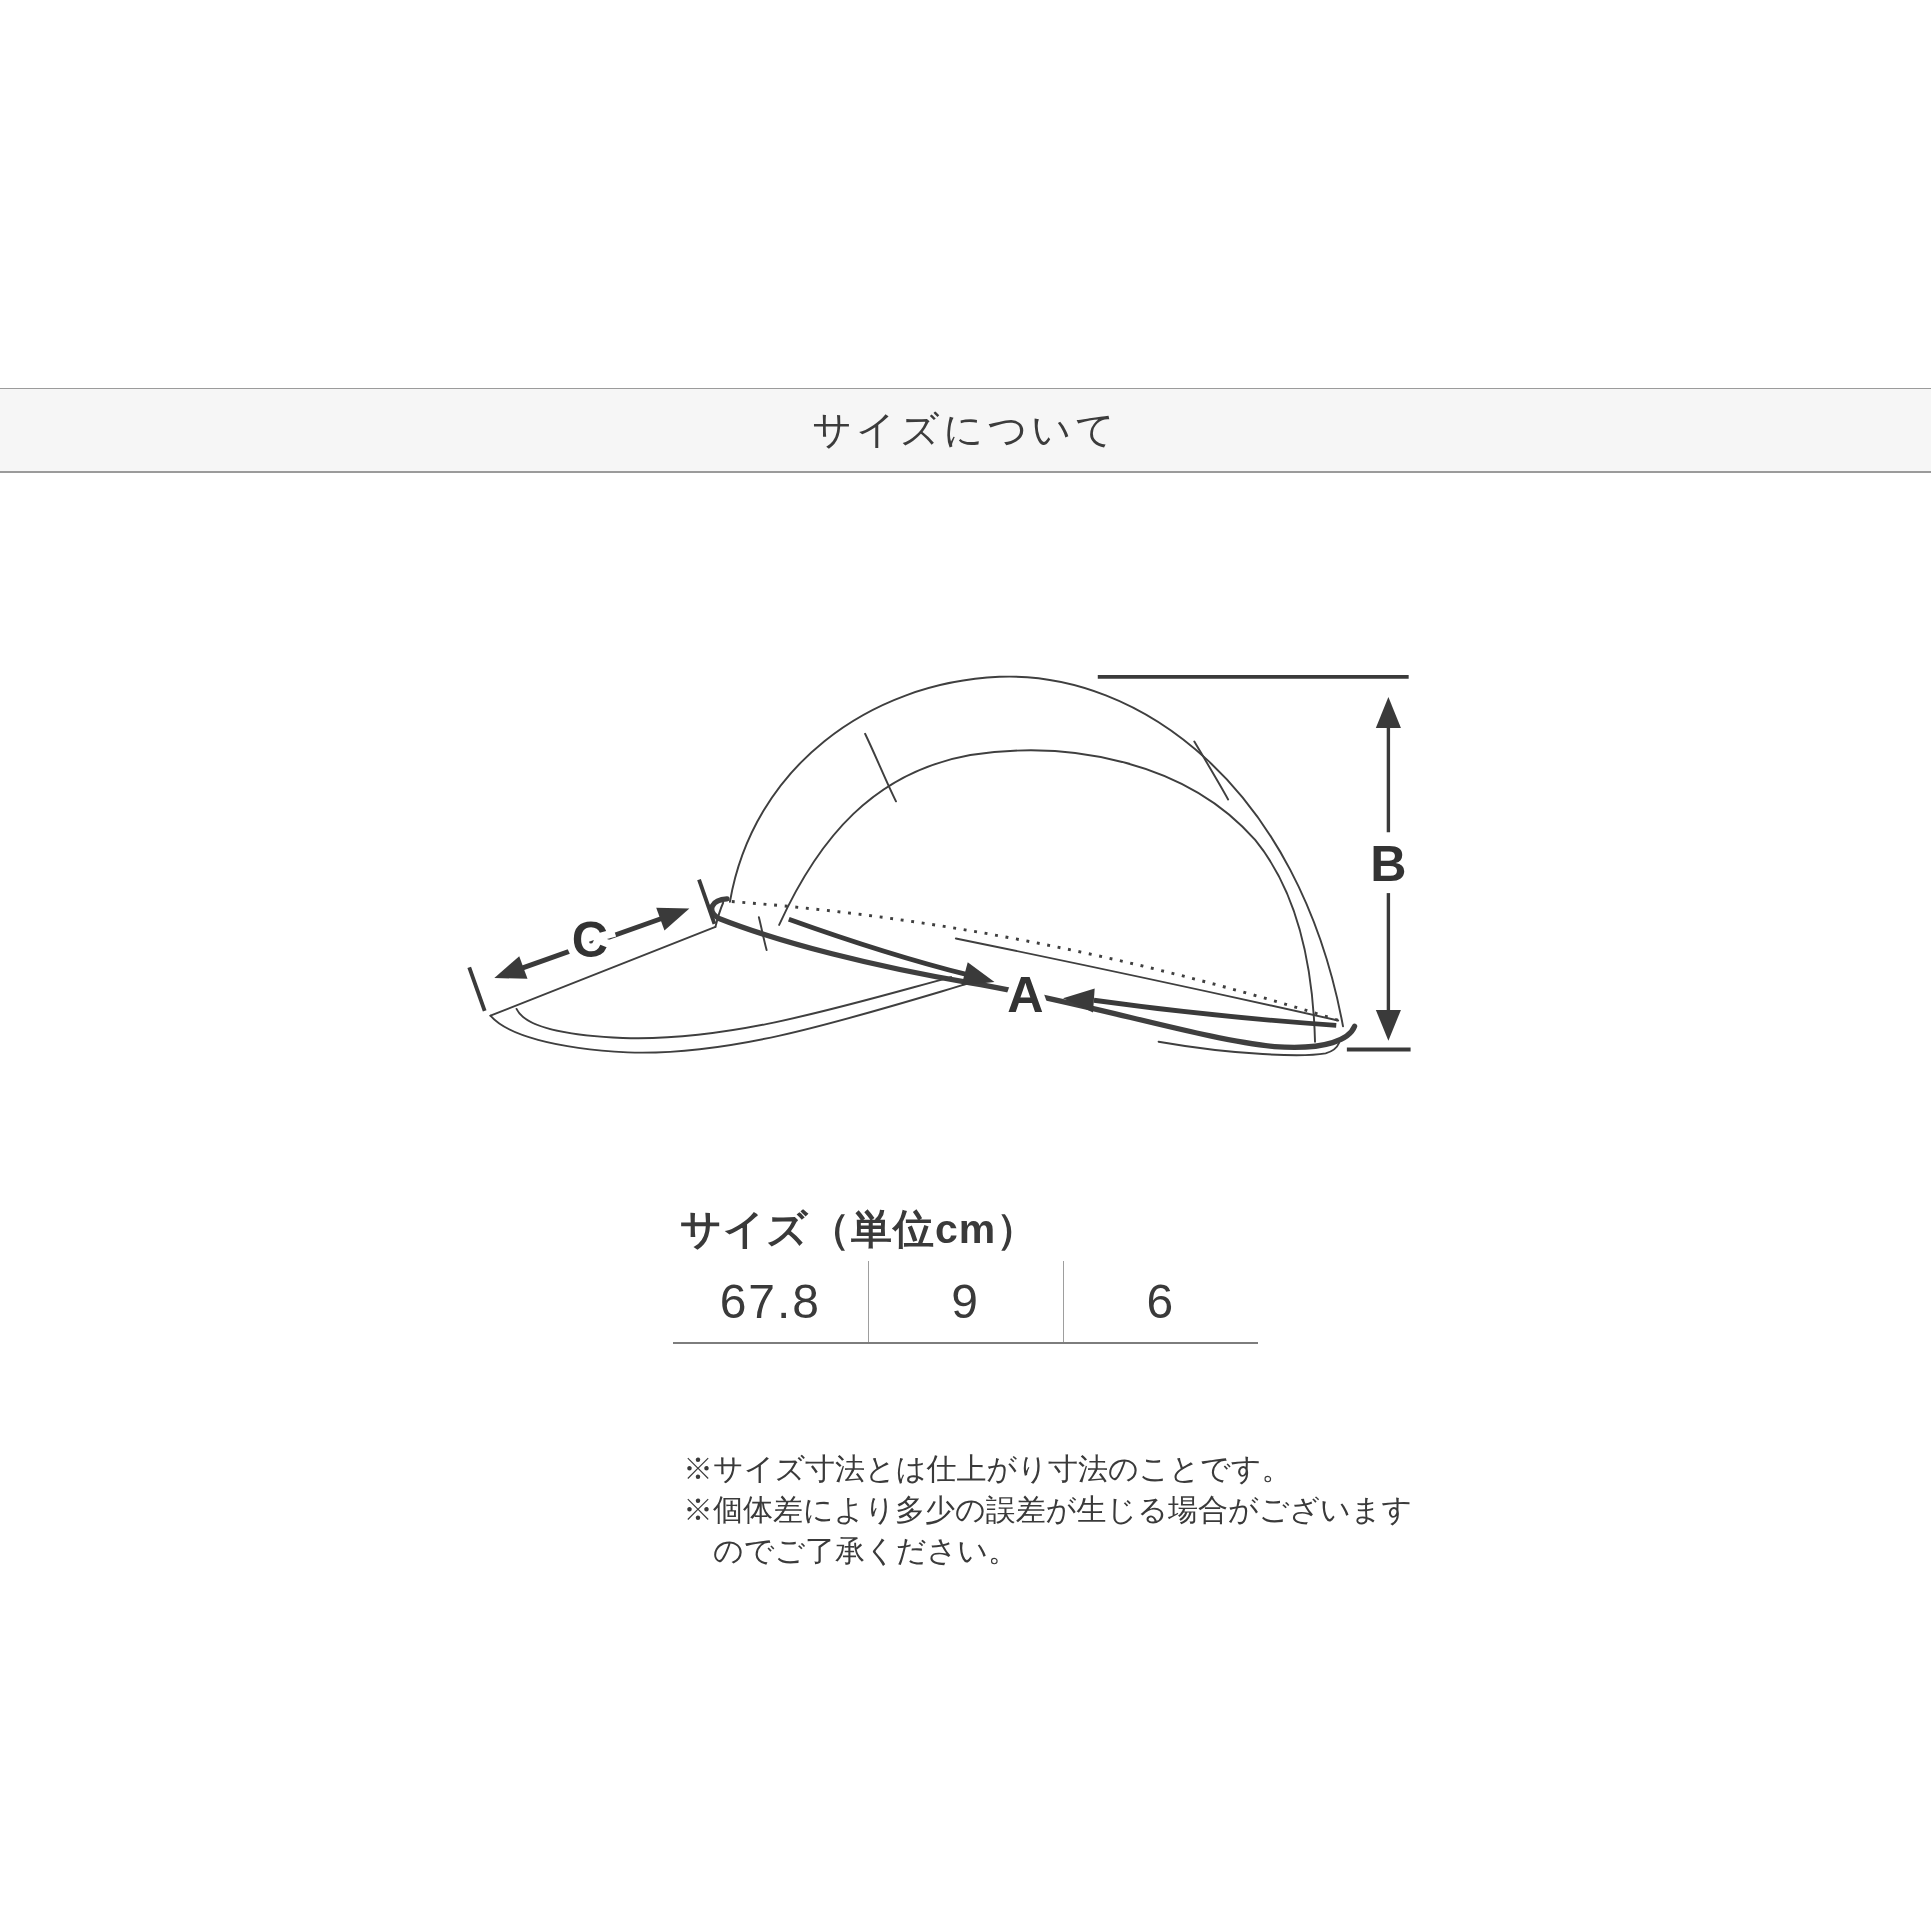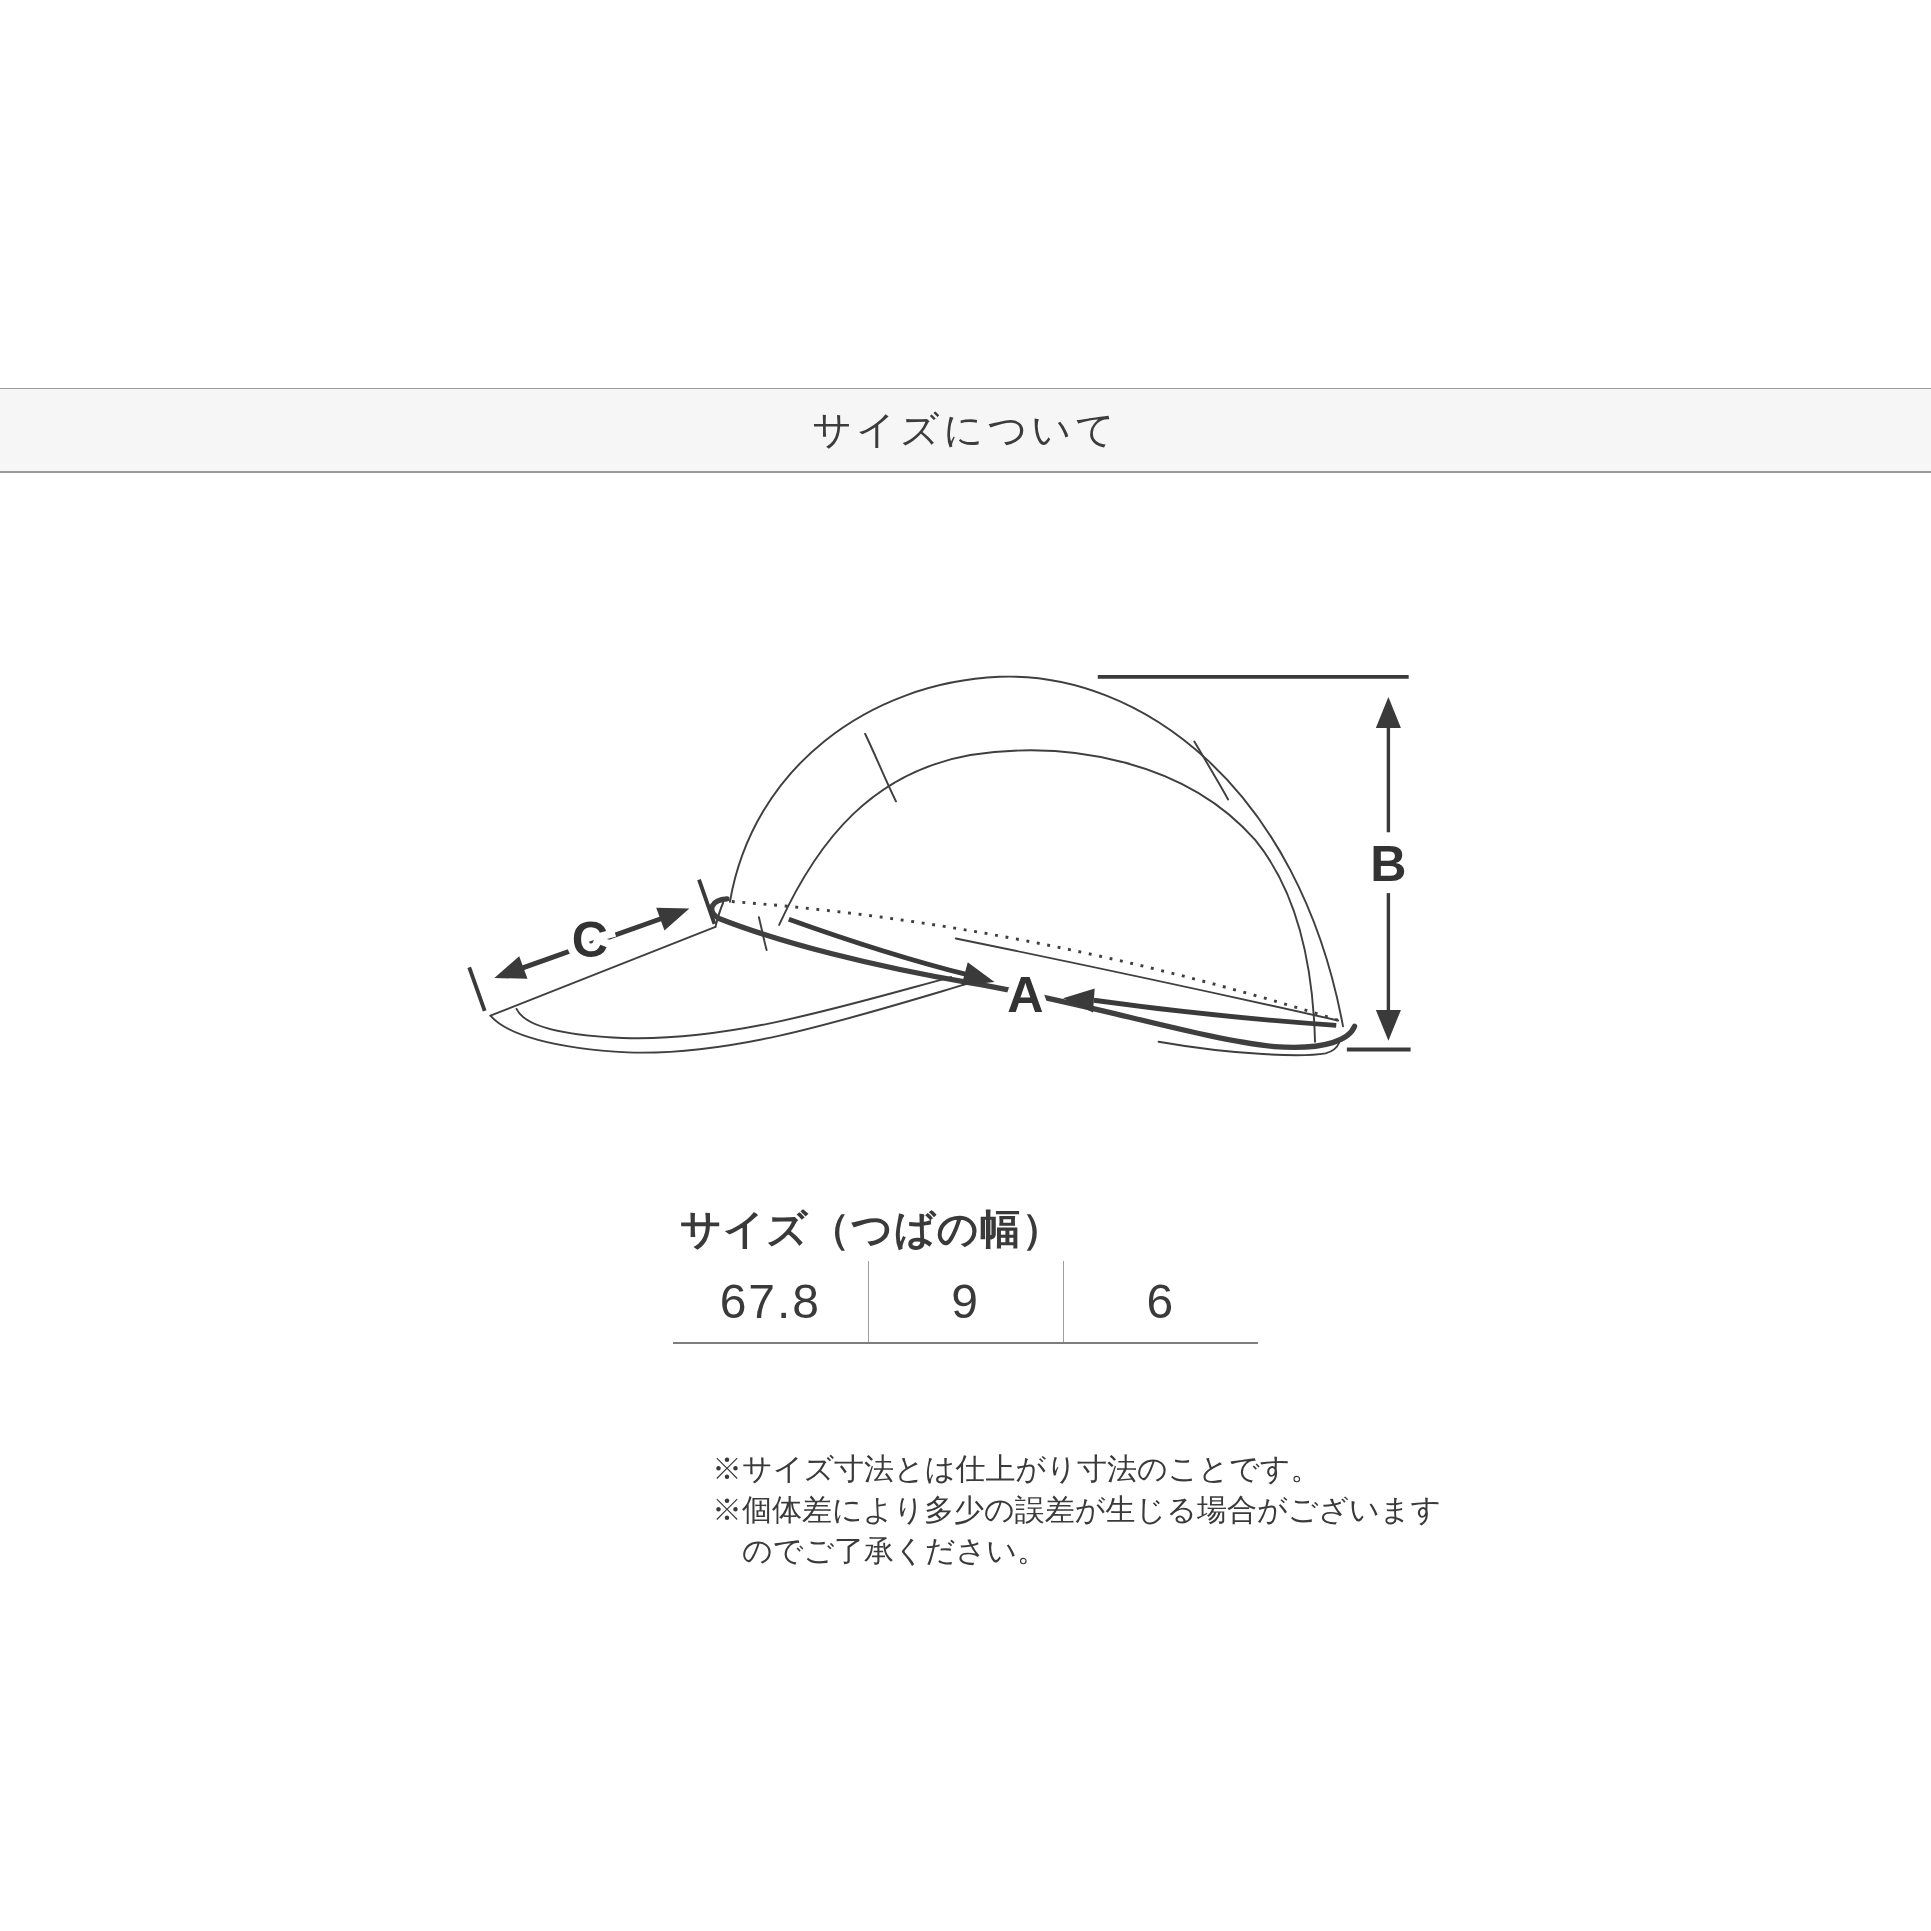--- a/index.html
+++ b/index.html
@@ -47,21 +47,21 @@
     border-bottom:2.9px solid var(--table-border-dark);
     font-size:35px;
   }
   .size-table tr.val td{
     height:81px;background:#fff;
     border-bottom:2.9px solid var(--table-border-dark);
     font-size:48px;letter-spacing:1.9px;
   }
   .size-table td.sep{border-left:1.9px solid var(--table-border);}
   .size-notes{
-    position:absolute;left:712px;top:1448px;
+    position:absolute;left:683px;top:1448px;
     font-size:30px;line-height:41px;color:var(--text);white-space:nowrap;
   }
 </style>
 </head>
 <body>
 
 <div id="screen">
 
   <div class="size-bar">
     <span>サイズについて</span>
@@ -106,21 +106,21 @@
     <g>
       <line class="dim-line" stroke-width="4" x1="724" y1="911" x2="740" y2="957"></line>
       <line class="dim-line" stroke-width="4" x1="486" y1="1002" x2="502" y2="1047"></line>
       <line class="dim-line" stroke-width="5" x1="540" y1="1003" x2="686" y2="951"></line>
       <polygon class="dim-head" points="0,0 -32,-12.5 -32,12.5" transform="translate(714,941) rotate(-20)"></polygon>
       <polygon class="dim-head" points="0,0 -32,-12.5 -32,12.5" transform="translate(512,1013) rotate(160)"></polygon>
       <text class="dim-label" x="611" y="991">C</text>
     </g>
   </svg>
 
-  <div class="size-title">サイズ（つばの幅）</div>
+  <div class="size-title">サイズ（単位cm）</div>
 
   <table class="size-table">
     <colgroup>
         <col style="width:195px">
         <col style="width:195px">
         <col style="width:195px">
       </colgroup>
     <tbody>
     <tr class="val">
       <td>67.8</td>

